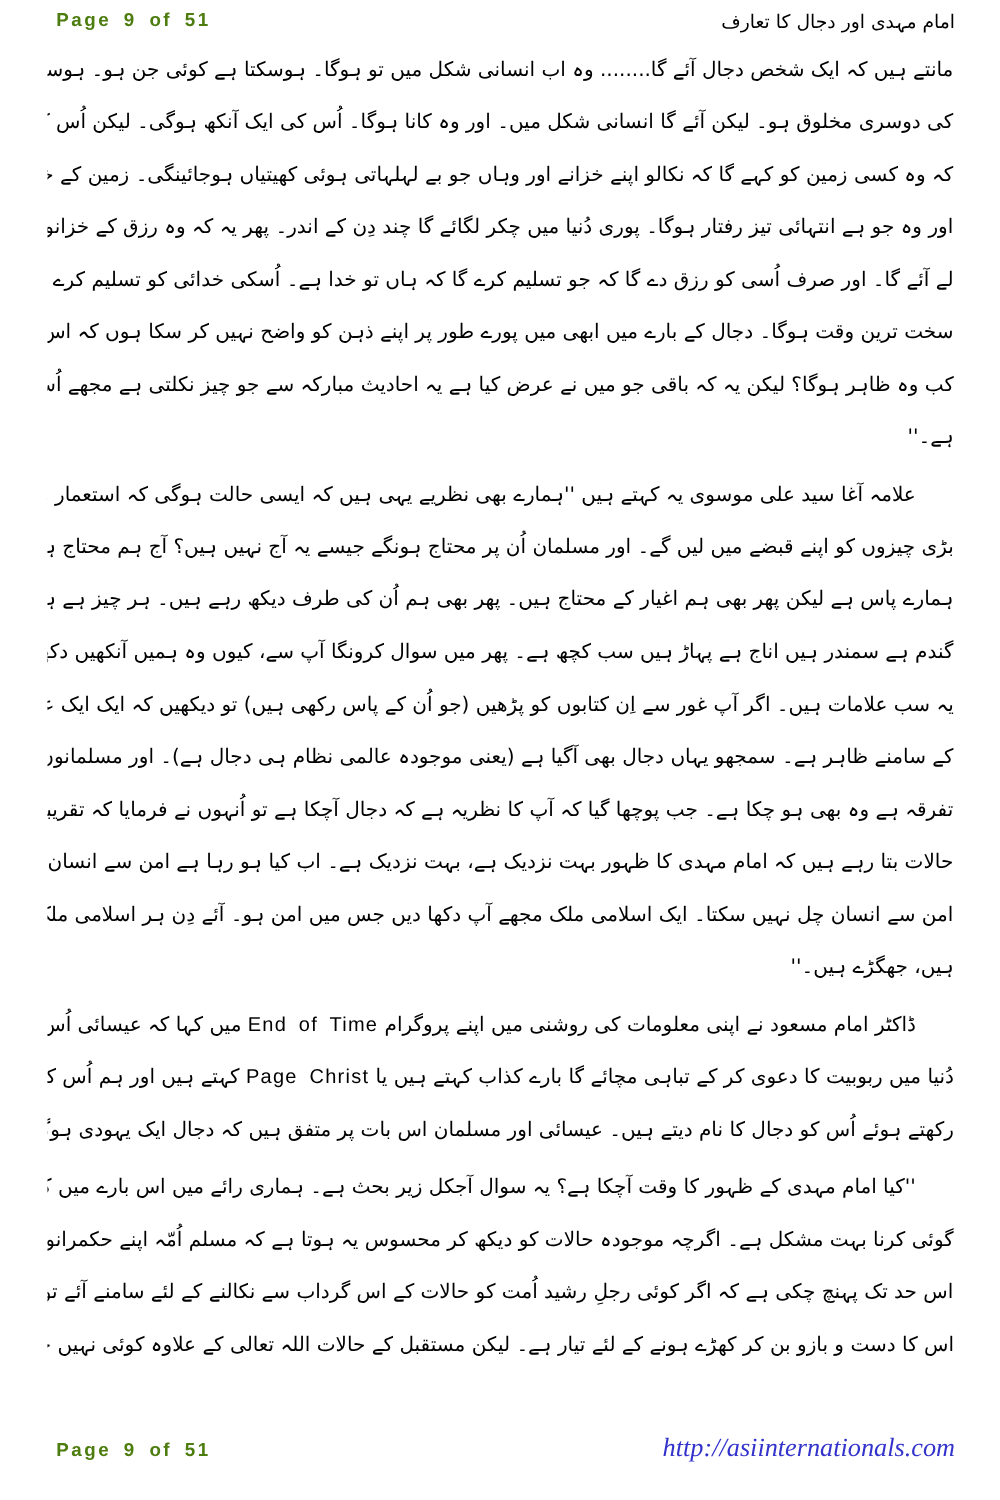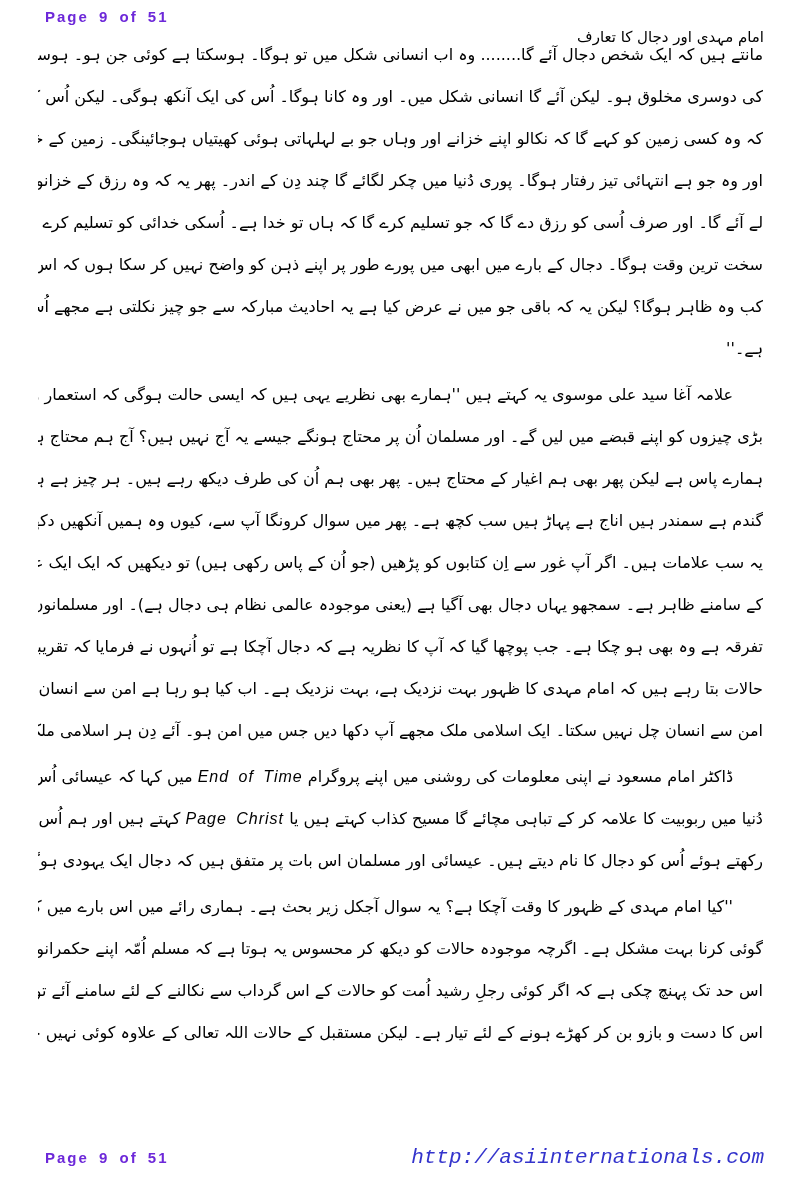--- a/index.html
+++ b/index.html
@@ -11,54 +11,53 @@
     font-family: "DejaVu Sans", sans-serif;
     color: #000;
   }
   
   .header {
     position: absolute; top: 8px; left: 45px; right: 36px;
     display: flex; justify-content: space-between; align-items: flex-start;
   }
   .page-num {
     font-family: "Liberation Sans", sans-serif;
-    font-weight: bold; font-size: 15px; color: #6d28d9;
+    font-weight: bold; font-size: 15px; color: #4d7c0f;
     letter-spacing: 2px; word-spacing: 4px;
   }
   .urdu-title {
     direction: rtl; font-size: 15px; color: #000;
     font-family: "DejaVu Sans", sans-serif;
-    margin-top: 20px;
   }
   
   .textblock {
     position: absolute; top: 34px; left: 38px; right: 37px;
     direction: rtl;
   }
   .para { margin: 0; }
   .para + .para { margin-top: 4px; }
   .line {
     font-size: 16px; line-height: 42px; height: 42px;
     white-space: nowrap; overflow: hidden;
     text-align: justify; text-align-last: justify;
   }
   .line.right { text-align: left; text-align-last: right; }
   .line.indent { padding-right: 30px; }
   .en {
     font-family: "Liberation Sans", sans-serif;
     font-size: 16px; letter-spacing: 1px; word-spacing: 4px;
-    direction: ltr; unicode-bidi: embed; font-style: italic;
+    direction: ltr; unicode-bidi: embed;
   }
   
   .footer {
     position: absolute; left: 45px; right: 36px; top: 1146px;
     display: flex; justify-content: space-between; align-items: baseline;
   }
   .footer-url {
-    font-family: Liberation Mono, monospace;
+    font-family: Liberation Serif, serif;
     font-style: italic; font-size: 21px;
     color: #3333cc; text-decoration: none; cursor: pointer;
   }
 </style>
 </head>
 <body>
 
 <div class="page">
 
   <div class="header">
@@ -80,24 +79,25 @@
     <div class="para">
         <div class="line indent"><span class="ur">علامہ آغا سید علی موسوی یہ کہتے ہیں ''ہمارے بھی نظریے یہی ہیں کہ ایسی حالت ہوگی کہ استعمار والے دُنیا کی بڑی</span></div>
         <div class="line"><span class="ur">بڑی چیزوں کو اپنے قبضے میں لیں گے۔ اور مسلمان اُن پر محتاج ہونگے جیسے یہ آج نہیں ہیں؟ آج ہم محتاج ہیں کہ نہیں؟ ہر چیز</span></div>
         <div class="line"><span class="ur">ہمارے پاس ہے لیکن پھر بھی ہم اغیار کے محتاج ہیں۔ پھر بھی ہم اُن کی طرف دیکھ رہے ہیں۔ ہر چیز ہے ہمارے پاس تیل ہے</span></div>
         <div class="line"><span class="ur">گندم ہے سمندر ہیں اناج ہے پہاڑ ہیں سب کچھ ہے۔ پھر میں سوال کرونگا آپ سے، کیوں وہ ہمیں آنکھیں دکھا رہے ہیں؟</span></div>
         <div class="line"><span class="ur">یہ سب علامات ہیں۔ اگر آپ غور سے اِن کتابوں کو پڑھیں (جو اُن کے پاس رکھی ہیں) تو دیکھیں کہ ایک ایک علامت آپ</span></div>
         <div class="line"><span class="ur">کے سامنے ظاہر ہے۔ سمجھو یہاں دجال بھی آگیا ہے (یعنی موجودہ عالمی نظام ہی دجال ہے)۔ اور مسلمانوں کے درمیان جو</span></div>
         <div class="line"><span class="ur">تفرقہ ہے وہ بھی ہو چکا ہے۔ جب پوچھا گیا کہ آپ کا نظریہ ہے کہ دجال آچکا ہے تو اُنہوں نے فرمایا کہ تقریباً آچکا ہے۔ اب</span></div>
         <div class="line"><span class="ur">حالات بتا رہے ہیں کہ امام مہدی کا ظہور بہت نزدیک ہے، بہت نزدیک ہے۔ اب کیا ہو رہا ہے امن سے انسان سو نہیں سکتا۔</span></div>
         <div class="line"><span class="ur">امن سے انسان چل نہیں سکتا۔ ایک اسلامی ملک مجھے آپ دکھا دیں جس میں امن ہو۔ آئے دِن ہر اسلامی ملک میں فسادات</span></div>
+        <div class="line right"><span class="ur">ہیں، جھگڑے ہیں۔''</span></div>
       </div>
     <div class="para">
         <div class="line indent"><span class="ur">ڈاکٹر امام مسعود نے اپنی معلومات کی روشنی میں اپنے پروگرام </span><span class="en">End of Time</span><span class="ur"> میں کہا کہ عیسائی اُس شخص کو جو</span></div>
-        <div class="line"><span class="ur">دُنیا میں ربوبیت کا علامہ کر کے تباہی مچائے گا مسیح کذاب کہتے ہیں یا </span><span class="en">Page Christ</span><span class="ur"> کہتے ہیں اور ہم اُس کے ظہور پر ایمان</span></div>
+        <div class="line"><span class="ur">دُنیا میں ربوبیت کا دعوی کر کے تباہی مچائے گا بارے کذاب کہتے ہیں یا </span><span class="en">Page Christ</span><span class="ur"> کہتے ہیں اور ہم اُس کے ظہور پر ایمان</span></div>
         <div class="line right"><span class="ur">رکھتے ہوئے اُس کو دجال کا نام دیتے ہیں۔ عیسائی اور مسلمان اس بات پر متفق ہیں کہ دجال ایک یہودی ہوگا۔</span></div>
       </div>
     <div class="para">
         <div class="line indent"><span class="ur">''کیا امام مہدی کے ظہور کا وقت آچکا ہے؟ یہ سوال آجکل زیر بحث ہے۔ ہماری رائے میں اس بارے میں کوئی پیش</span></div>
         <div class="line"><span class="ur">گوئی کرنا بہت مشکل ہے۔ اگرچہ موجودہ حالات کو دیکھ کر محسوس یہ ہوتا ہے کہ مسلم اُمّہ اپنے حکمرانوں کے خلاف نفرت ہر جگہ</span></div>
         <div class="line"><span class="ur">اس حد تک پہنچ چکی ہے کہ اگر کوئی رجلِ رشید اُمت کو حالات کے اس گرداب سے نکالنے کے لئے سامنے آئے تو پوری اُمت</span></div>
         <div class="line"><span class="ur">اس کا دست و بازو بن کر کھڑے ہونے کے لئے تیار ہے۔ لیکن مستقبل کے حالات اللہ تعالی کے علاوہ کوئی نہیں جانتا۔ عین</span></div>
       </div>
   </div>
 

